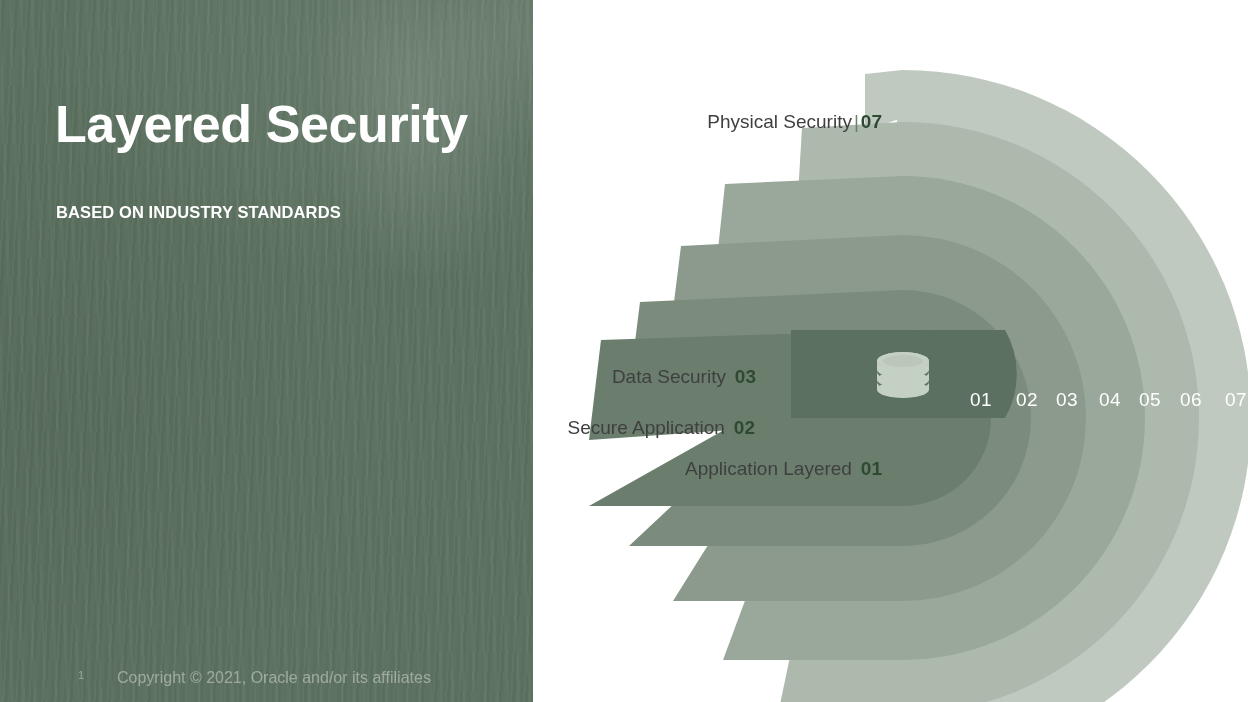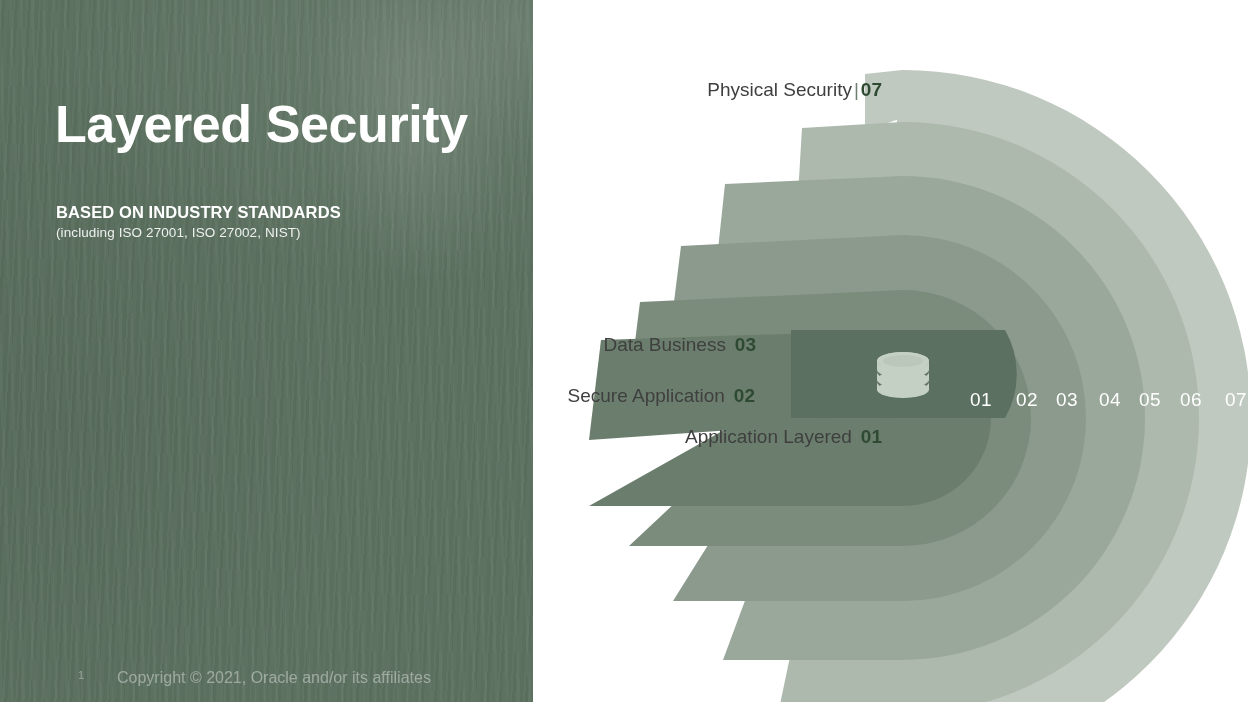--- a/index.html
+++ b/index.html
@@ -74,36 +74,36 @@
     font-family:"Liberation Sans", sans-serif;
     font-size:19px; fill:#ffffff; text-anchor:middle;
     letter-spacing:0.5px;
   }
 
   
   .callout {
     position:absolute; white-space:nowrap;
     font-size:19px; color:#3f3f3f; font-weight:normal;
     text-align:right;
+    margin-top:32px;
   }
   .callout .sep { color:#6d8070; padding:0 2px; }
   .callout .num { color:#2f4a33; font-weight:bold; }
 </style>
 </head>
 <body>
 
 <div id="slide">
 
   <div id="left-panel" style="background: rgb(93, 114, 97);">
     <div id="panel-texture"></div>
     <div id="panel-brush"></div>
 
     <div id="title">Layered Security</div>
     <div id="subtitle">BASED ON INDUSTRY STANDARDS</div>
-    <div id="subtitle-note">(including ISO 27001, ISO 27002, NIST)</div>
 
     <div id="footer">
       <span id="footer-page">1</span>
       <span id="footer-copy">Copyright © 2021, Oracle and/or its affiliates</span>
     </div>
   </div>
 
   <div id="diagram">
 
     <svg id="arc-svg" viewBox="0 0 715 702">
@@ -182,21 +182,21 @@
     </svg>
 
     <div class="callout" style="right:366px; top:79px;">
       <span>Physical Security</span><span class="sep">|</span><span class="num">07</span>
     </div>
 
 
 
 
     <div class="callout" style="right:492px; top:334px;">
-      <span>Data Business</span><span class="sep">|</span><span class="num">03</span>
+      <span>Data Security</span><span class="sep">|</span><span class="num">03</span>
     </div>
 
     <div class="callout" style="right:493px; top:385px;">
       <span>Secure Application</span><span class="sep">|</span><span class="num">02</span>
     </div>
 
     <div class="callout" style="right:366px; top:426px;">
       <span>Application Layered</span><span class="sep">|</span><span class="num">01</span>
     </div>
 

